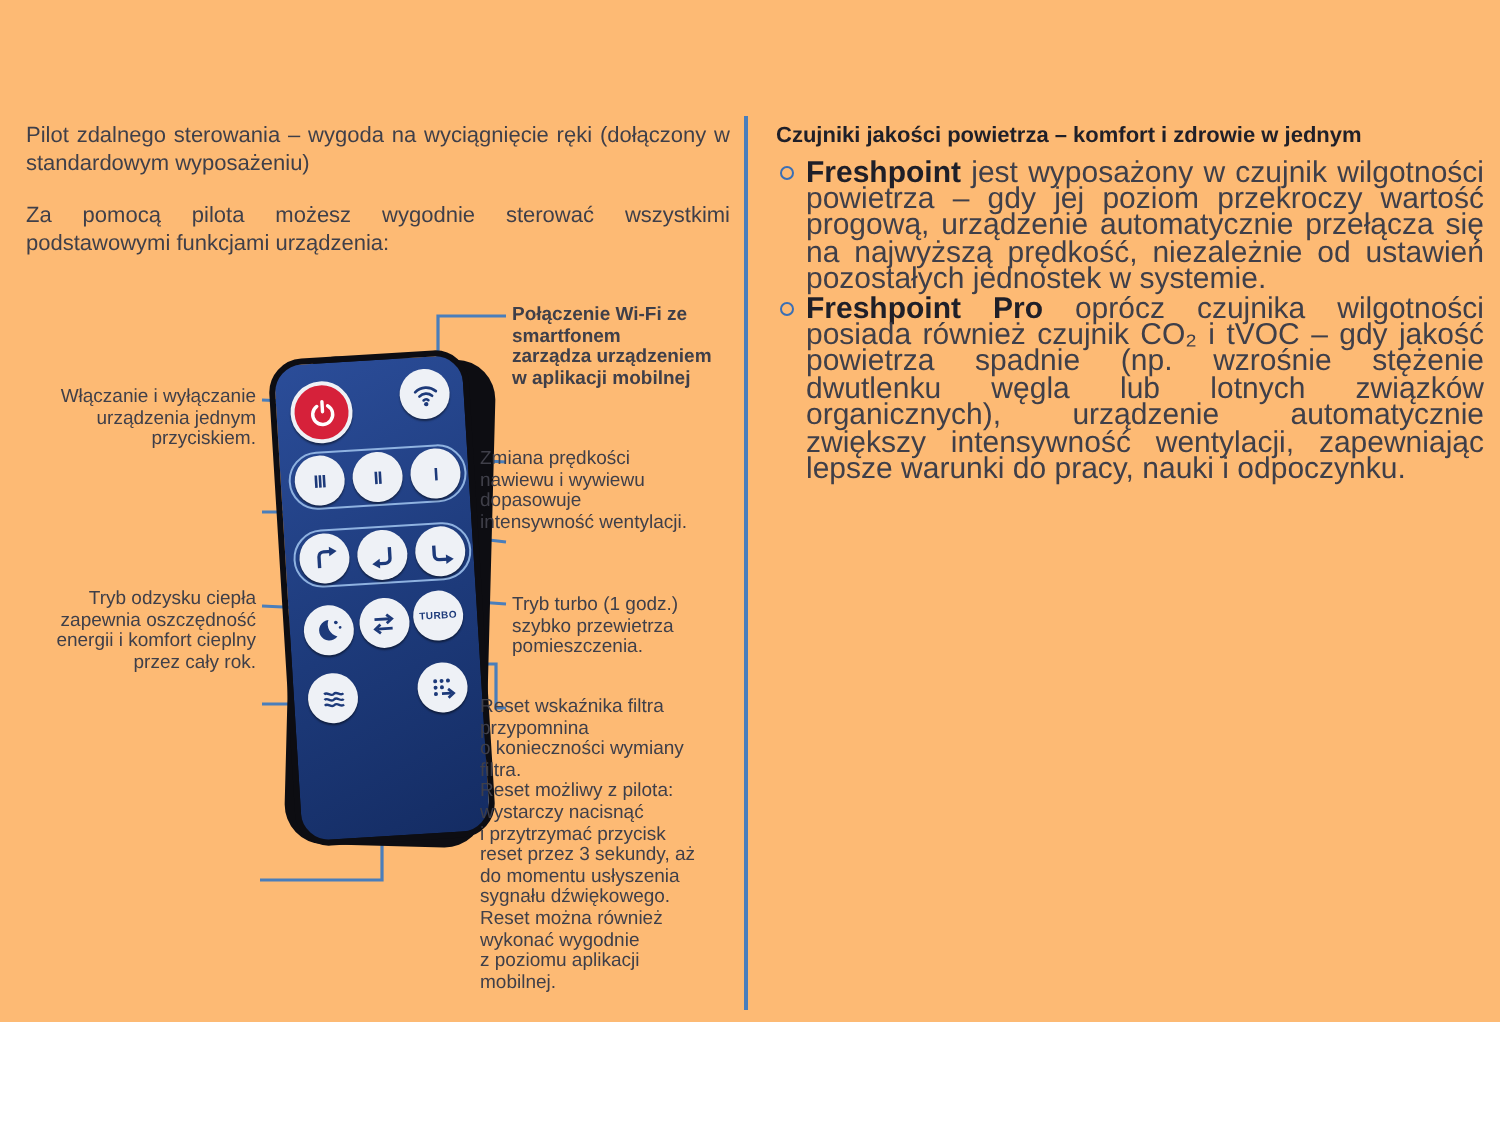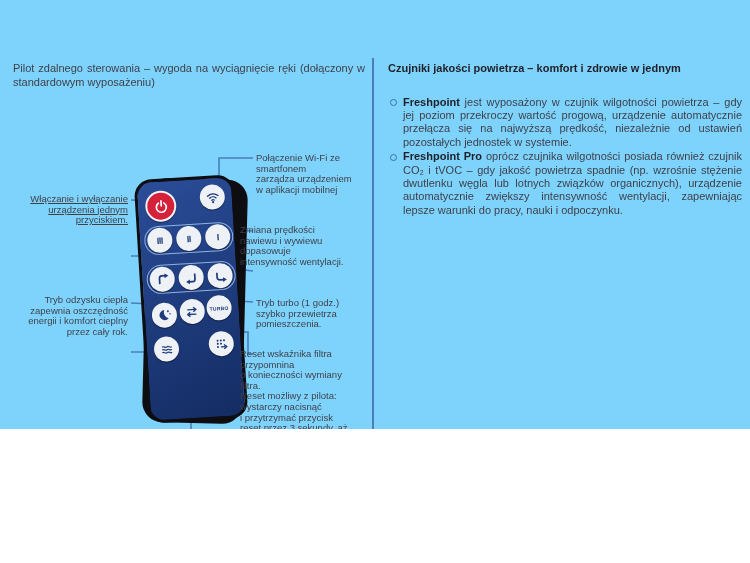--- a/index.html
+++ b/index.html
@@ -1,17 +1,17 @@
 <!DOCTYPE html>
 <html lang="pl"><head>
 <meta charset="utf-8">
 <style>
   html,body{margin:0;padding:0;}
   body{background:#ffffff;font-family:"Liberation Sans","DejaVu Sans",sans-serif;}
-  .page{position:relative;width:750px;height:429px;background:#7dd3fc;overflow:hidden;color:#3f3f49;}
+  .page{position:relative;width:750px;height:511px;background:#fdba74;overflow:hidden;color:#3f3f49;}
 
   
   .intro-block{position:absolute;left:13px;top:62px;width:352px;}
   .intro-block p{margin:0 0 13px 0;font-size:11px;line-height:13.5px;color:#3f3f49;text-align:justify;}
 
   
   .diagram{position:absolute;left:0;top:0;width:380px;height:563px;}
   svg.connectors{position:absolute;left:0;top:0;width:380px;height:563px;pointer-events:none;}
   svg.connectors polyline{fill:none;stroke:#4a7ebb;stroke-width:1.6px;}
 
@@ -30,35 +30,36 @@
   
   .callout{position:absolute;font-size:9.5px;line-height:10.6px;color:#3f3f49;white-space:pre-line;}
   .callout.left{text-align:right;}
   .callout.right{text-align:left;}
 
   
   .divider{position:absolute;left:372px;top:58px;width:2px;height:447px;background:#4a7ebb;}
 
   
   .right-col{position:absolute;left:388px;top:62px;width:354px;}
-  .right-col h3{margin:0 0 20px 0;font-size:11px;line-height:13.5px;font-weight:bold;color:#1f1f28;}
+  .right-col h3{margin:0 0 4px 0;font-size:11px;line-height:13.5px;font-weight:bold;color:#1f1f28;}
   .bullet{display:flex;margin:0 0 1px 0;}
   .bullet .marker{flex:0 0 auto;width:5px;height:5px;border:1.8px solid #3a6fb5;border-radius:50%;margin:3.5px 6px 0 2px;}
-  .bullet .btext{flex:1;font-size:11px;line-height:13.4px;text-align:justify;color:#3f3f49;}
+  .bullet .btext{flex:1;font-size:15px;line-height:13.4px;text-align:justify;color:#3f3f49;}
   .bullet .btext b{color:#1f1f28;}
 
   svg.icon{display:block;}
 </style>
 </head>
 <body>
 
 <div class="page">
 
   <div class="intro-block">
     <p>Pilot zdalnego sterowania – wygoda na wyciągnięcie ręki (dołączony w standardowym wyposażeniu)</p>
+    <p>Za pomocą pilota możesz wygodnie sterować wszystkimi podstawowymi funkcjami urządzenia:</p>
   </div>
 
   <div class="diagram">
 
     <svg class="connectors" viewBox="0 0 380 563">
       <polyline points="131,200 153,201"></polyline>
       <polyline points="253,158 219,158 219,187"></polyline>
       <polyline points="234,230 253,231"></polyline>
       <polyline points="131,256 192,256 192,264"></polyline>
       <polyline points="236,269 253,271"></polyline>
@@ -185,29 +186,29 @@
                 <path d="M6 9.6h4.6" fill="none" stroke="#1d3a7a" stroke-width="1.4"></path>
                 <path d="M9.2 7.4l2.6 2.2-2.6 2.2" fill="none" stroke="#1d3a7a" stroke-width="1.4"></path>
               </svg>
             </span>
           </div>
         </div>
 
       </div>
     </div>
 
-    <div class="callout left" style="left:3px;top:194px;width:125px;text-decoration:underline;">Włączanie i wyłączanie
+    <div class="callout left" style="left:3px;top:194px;width:125px;">Włączanie i wyłączanie
 urządzenia jednym
 przyciskiem.</div>
     <div class="callout left" style="left:3px;top:251px;width:125px;margin-top:44px;">Tryb odzysku ciepła
 zapewnia oszczędność
 energii i komfort cieplny
 przez cały rok.</div>
 
-    <div class="callout right" style="left:256px;top:153px;width:108px;">Połączenie Wi-Fi ze
+    <div class="callout right" style="left:256px;top:153px;width:108px;font-weight:bold;">Połączenie Wi-Fi ze
 smartfonem
 zarządza urządzeniem
 w aplikacji mobilnej</div>
     <div class="callout right" style="left:240px;top:225px;width:108px;">Zmiana prędkości
 nawiewu i wywiewu
 dopasowuje
 intensywność wentylacji.</div>
     <div class="callout right" style="left:256px;top:298px;width:108px;">Tryb turbo (1 godz.)
 szybko przewietrza
 pomieszczenia.</div>

